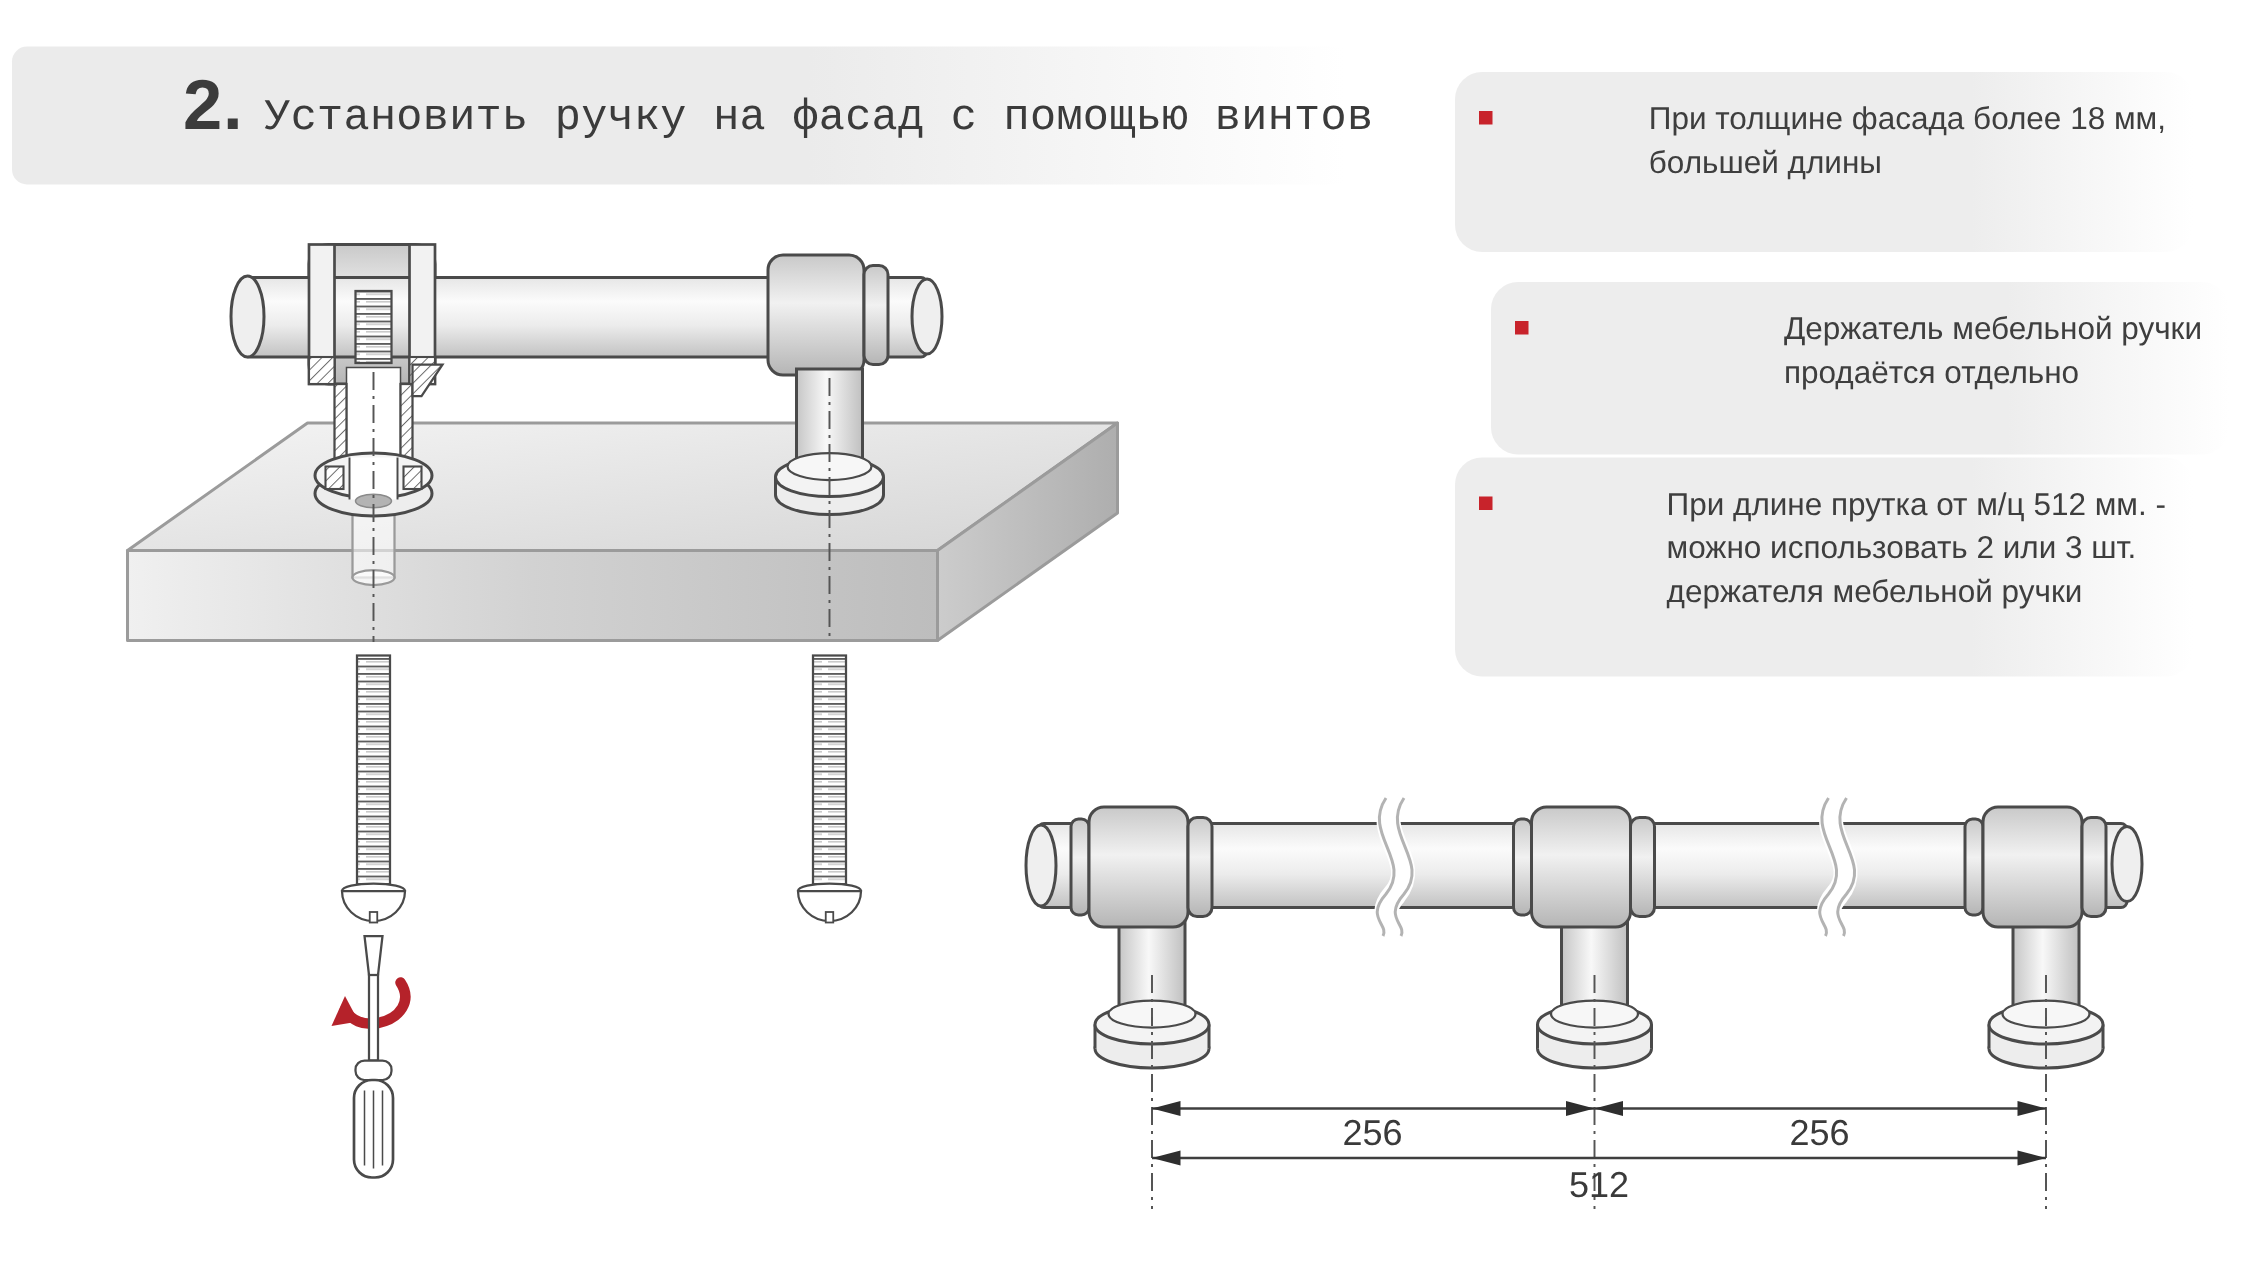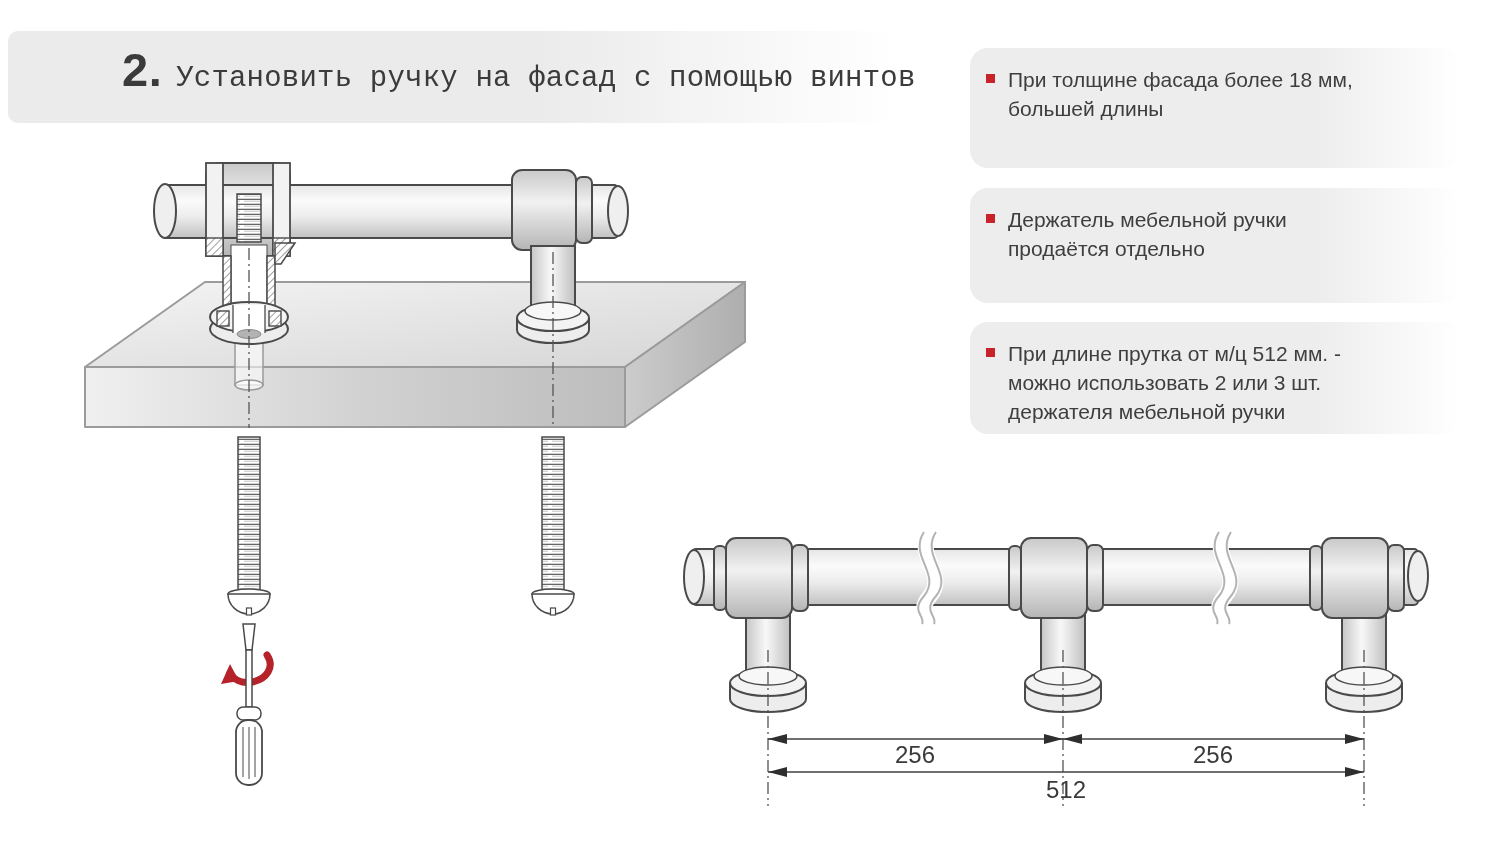--- a/index.html
+++ b/index.html
@@ -16,25 +16,25 @@
   .title-row{
     position:absolute;left:122px;top:42px;display:flex;align-items:baseline;gap:14px;
     color:#3b3b3b;white-space:nowrap;
   }
   .step-number{font-size:47px;font-weight:800;letter-spacing:.5px;}
   .title-text{font-size:29px;font-weight:500;letter-spacing:.2px;font-family:Liberation Mono, monospace;}
   
   .note{
     position:absolute;left:970px;width:492px;border-radius:18px;box-sizing:border-box;
     background:linear-gradient(90deg,#ededed 0%,#ededed 70%,rgba(237,237,237,0) 100%);
-    display:flex;gap:13px;padding:17px 18px 0 16px;
+    display:flex;gap:13px;padding:17px 18px 0 16px;justify-content:space-between;
   }
   .note-1{top:48px;height:120px;}
-  .note-2{top:188px;height:115px;}
-  .note-3{top:322px;height:112px;}
+  .note-2{top:188px;height:115px;margin-left:24px;}
+  .note-3{top:305px;height:146px;}
   .bullet{width:9px;height:9px;background:#c8232b;flex:none;margin-top:9px;}
   .note-text{font-size:21px;line-height:29px;color:#3e3e3e;font-weight:500;}
   .note-line{display:block;}
   svg text{font-family:"Liberation Sans",sans-serif;}
 </style>
 </head>
 <body>
 
 <div class="stage">
 

